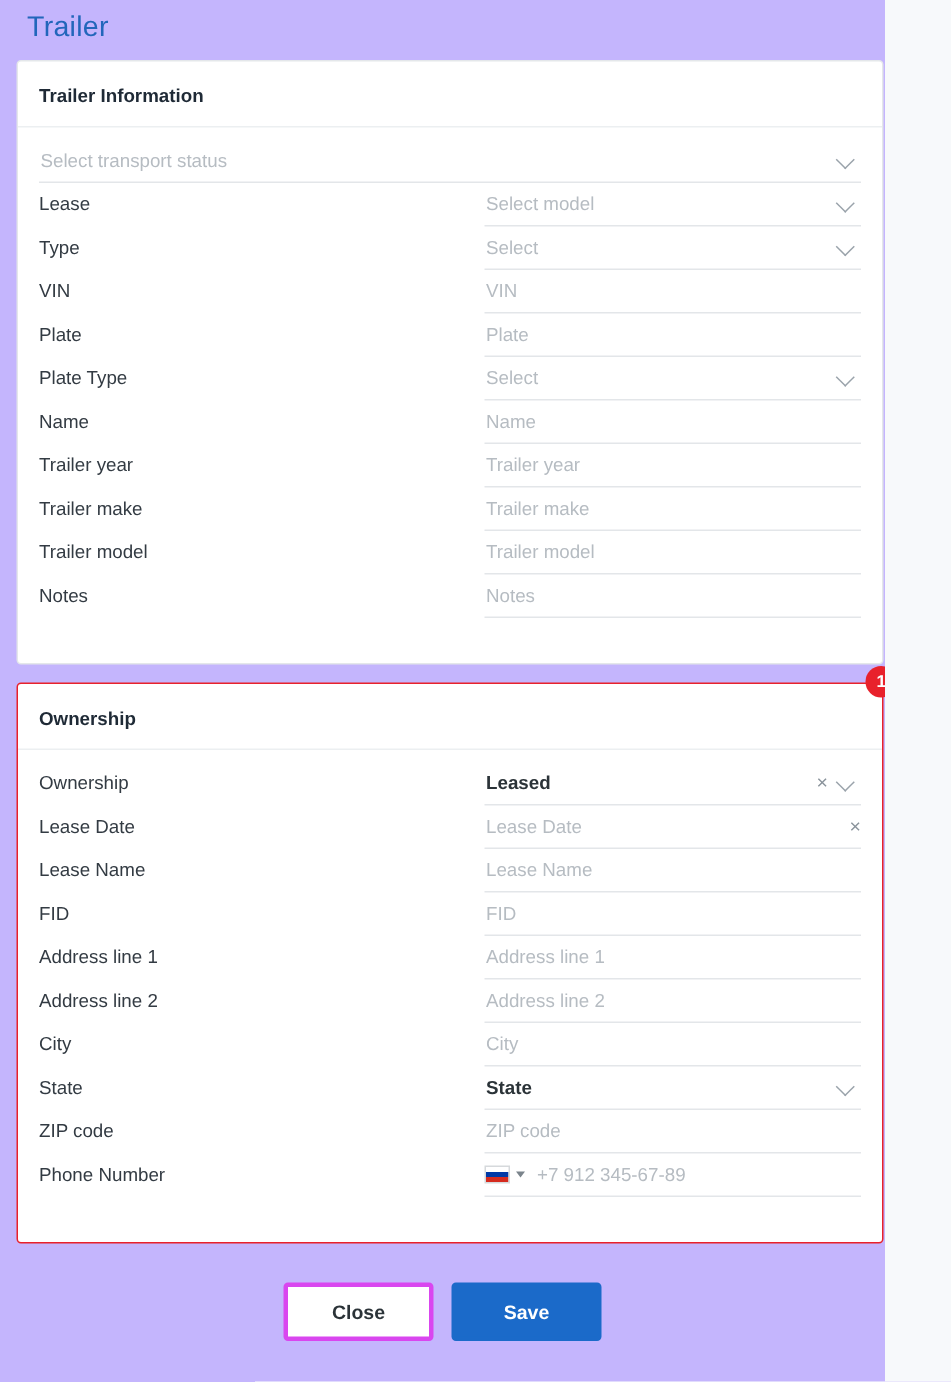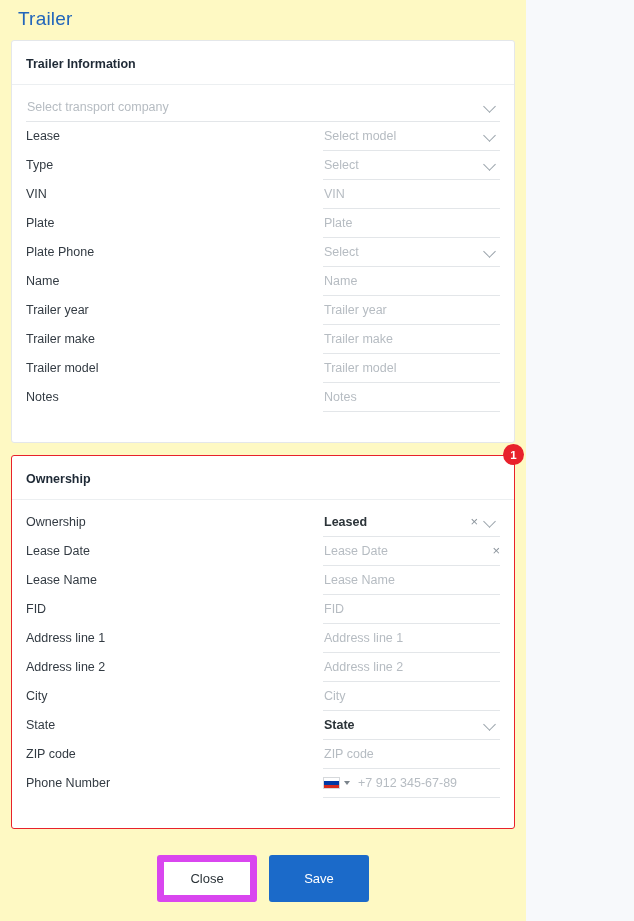--- a/index.html
+++ b/index.html
@@ -5,36 +5,36 @@
   * { box-sizing: border-box; }
   html, body {
     margin: 0; padding: 0;
     width: 634px; height: 921px;
     background: #f7f9fb;
     font-family: "Liberation Sans", sans-serif;
     color: #2b2b2b;
   }
   .page {
     position: relative;
-    width: 526px; height: 921px;
-    background: #fef9c3;
+    width: 590px; height: 921px;
+    background: #c4b5fd;
     overflow: hidden;
   }
   .page-title {
     font-size: 19px;
     color: #2266bb;
     font-weight: 400;
     padding: 8px 0 10px 18px;
     letter-spacing: .2px;
   }
   .card {
     background: #ffffff;
     border: 1px solid #e4e7ea;
     border-radius: 3px;
-    margin: 0 11px 12px 11px;
+    margin: 0 1px 12px 11px;
   }
   .card.highlight {
     border: 1px solid #e8212b;
     position: relative;
   }
   .card-head {
     font-size: 12.5px;
     font-weight: bold;
     color: #1f2a36;
     padding: 16px 14px 13px 14px;
@@ -132,27 +132,27 @@
     z-index: 5;
   }
   .footer {
     display: flex;
     justify-content: center;
     gap: 12px;
     padding-top: 14px;
   }
   .btn {
     font-size: 13px;
-    font-weight: normal;
+    font-weight: bold;
     border-radius: 3px;
     padding: 9px 0;
     width: 100px;
     text-align: center;
     cursor: pointer;
-    border: 7px solid #d946ef;
+    border: 3px solid #d946ef;
     background: #fff;
     color: #2b3338;
   }
   .btn.primary {
     background: #1b6ac9;
     border-color: #1b6ac9;
     color: #fff;
   }
   .spacer-bottom { height: 18px; }
 </style>
@@ -162,21 +162,21 @@
 <div class="page">
 
   <div class="page-title">Trailer</div>
 
   <div class="card">
     <div class="card-head">Trailer Information</div>
     <div class="card-body">
 
       <div class="row">
         <div class="field">
-          <span class="val">Select transport company</span>
+          <span class="val">Select transport status</span>
           <span class="chev"></span>
         </div>
       </div>
 
       <div class="row">
         <div class="label">Lease</div>
         <div class="field">
           <span class="val">Select model</span>
           <span class="chev"></span>
         </div>
@@ -198,21 +198,21 @@
       </div>
 
       <div class="row">
         <div class="label">Plate</div>
         <div class="field">
           <span class="val">Plate</span>
         </div>
       </div>
 
       <div class="row">
-        <div class="label">Plate Phone</div>
+        <div class="label">Plate Type</div>
         <div class="field">
           <span class="val">Select</span>
           <span class="chev"></span>
         </div>
       </div>
 
       <div class="row">
         <div class="label">Name</div>
         <div class="field">
           <span class="val">Name</span>

